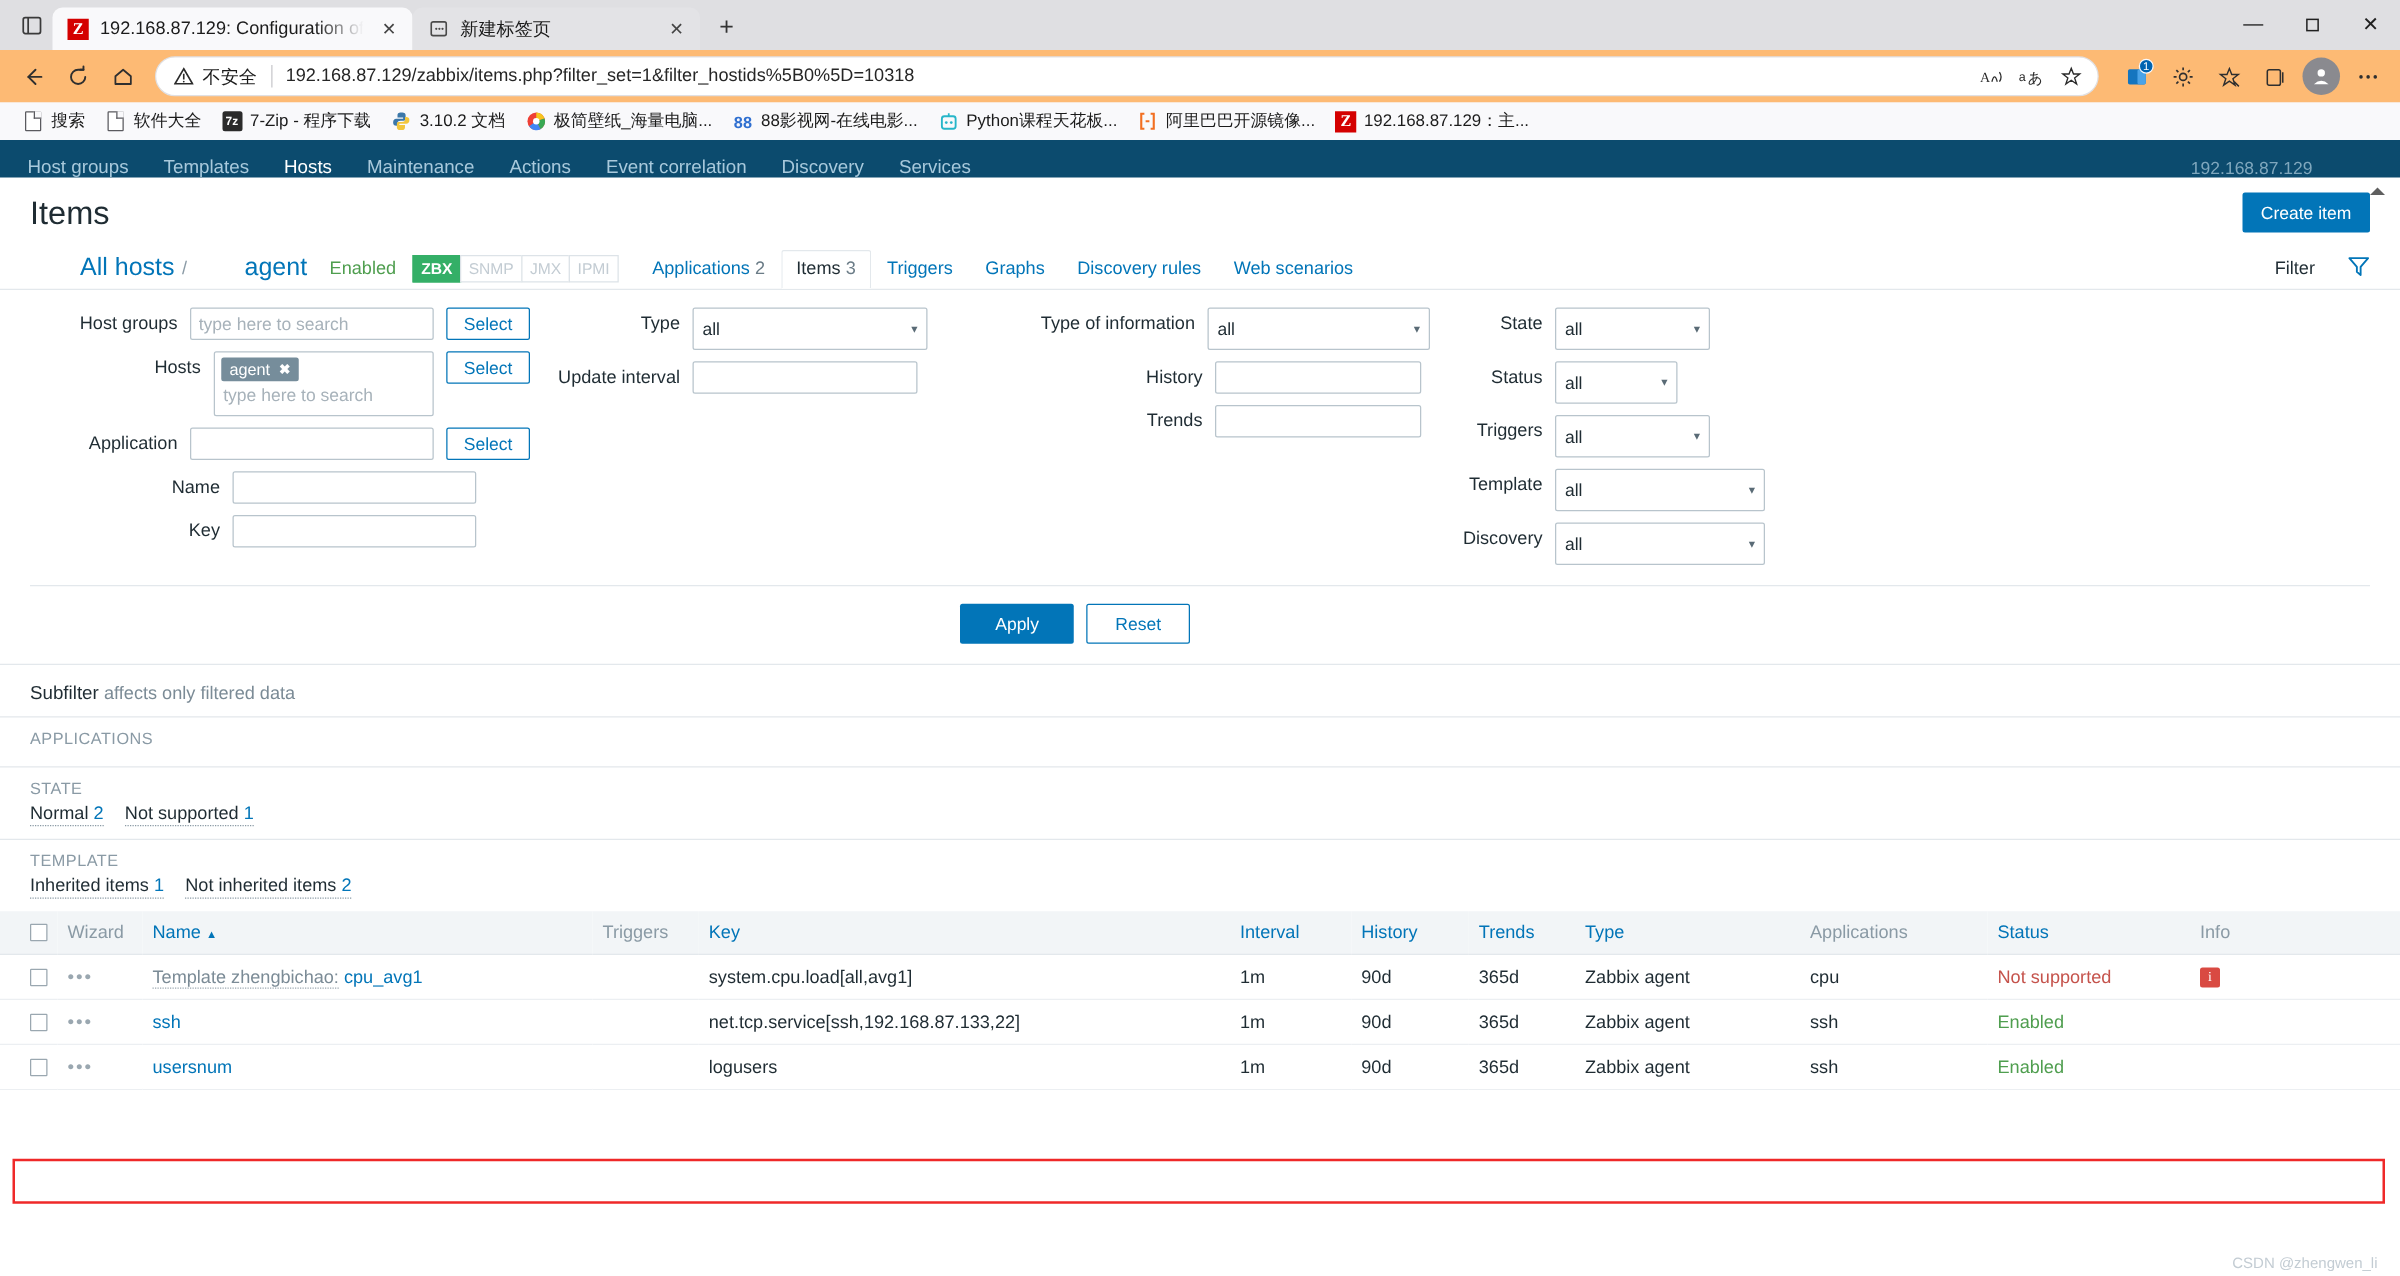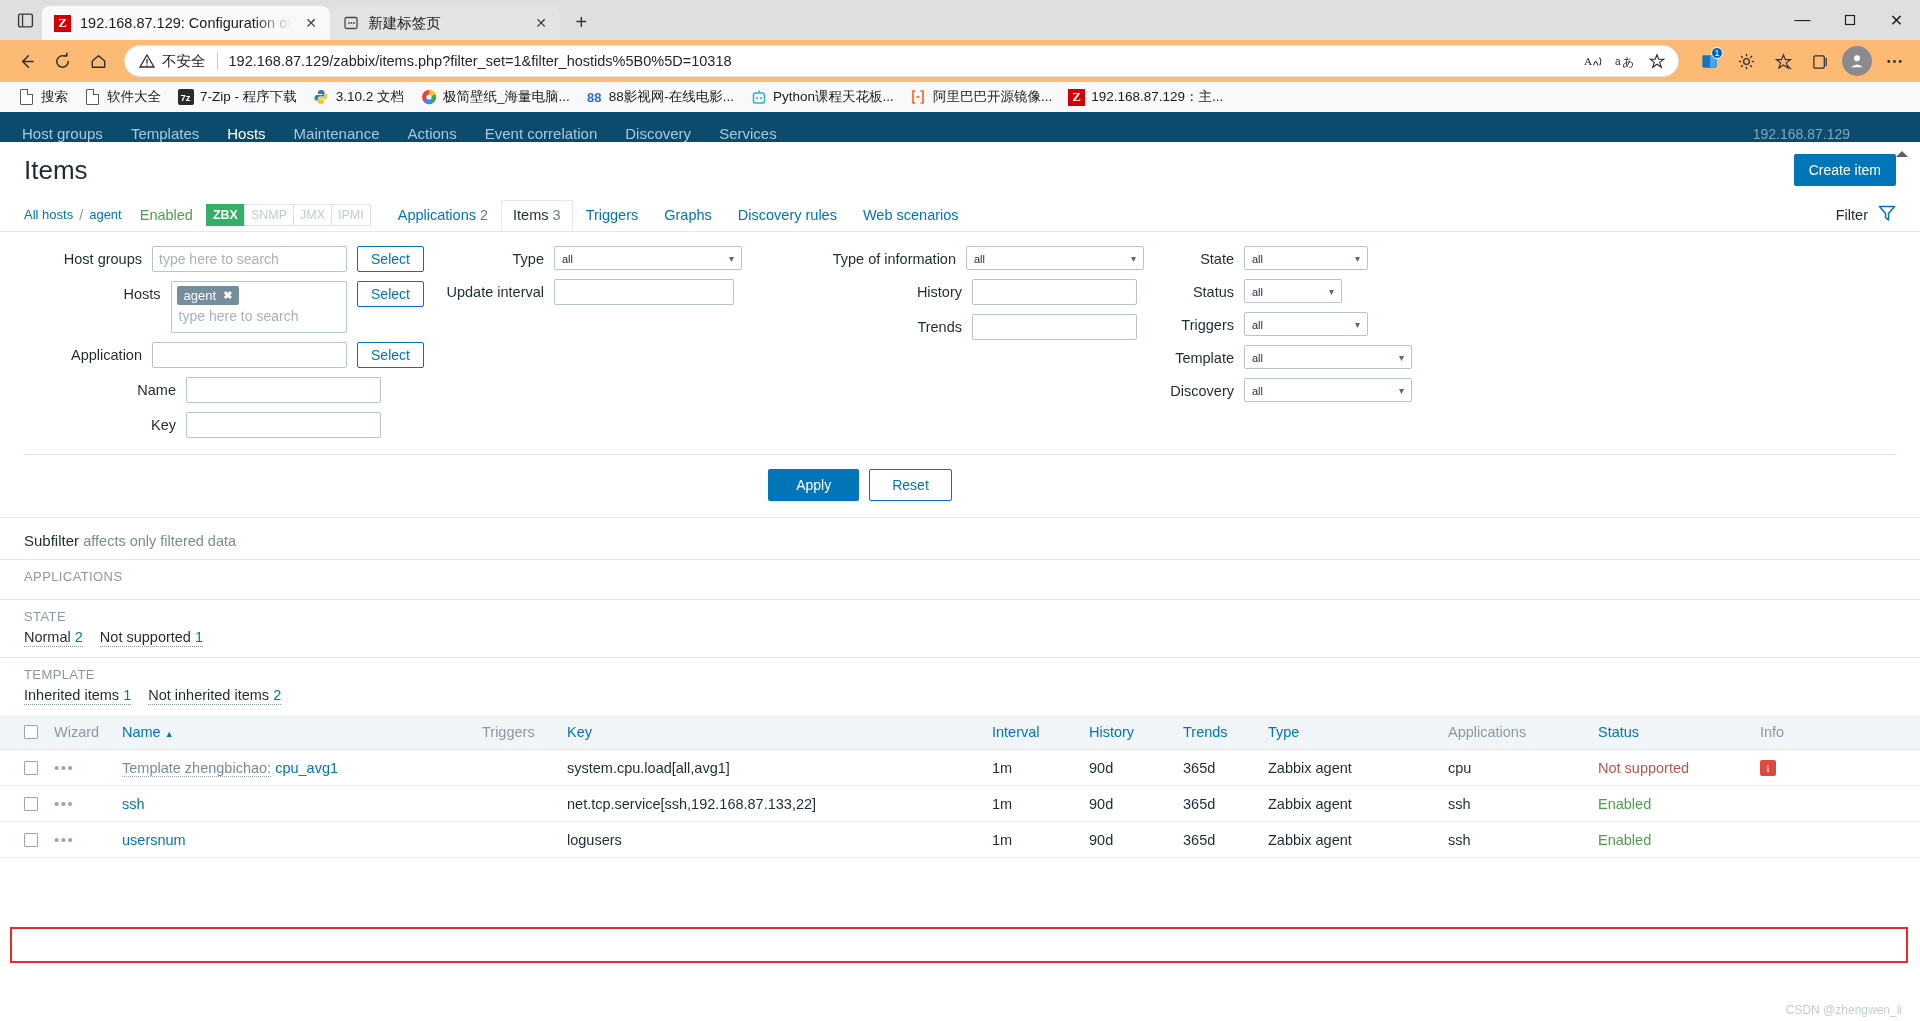--- a/index.html
+++ b/index.html
@@ -101,36 +101,36 @@
   .page-title { font-size: 26px; color:#1f2c33; font-weight: normal; }
   .btn-primary {
     background:#0275b8; color:#fff; border: none; border-radius: 2px;
     font-size: 14px; padding: 8px 15px; font-family:"Liberation Sans",sans-serif;
   }
 
   .tabs-row {
     display:flex; align-items:center; padding: 0 24px; height: 34px;
     border-bottom: 1px solid #e3e8ec; gap: 0; position: relative;
   }
-  .crumb { font-size: 13px; color:#0275b8; }
+  .crumb { font-size: 20px; color:#0275b8;margin-left:40px; }
   .crumb-sep { color:#8a9aa5; margin: 0 6px; font-size: 14.5px;}
   .crumb-status { font-size: 14.5px; color:#4f9e4f; margin-left: 18px; }
   .proto-group { display:flex; margin-left: 14px; }
   .proto {
     font-size: 12.5px; padding: 3px 6px; border: 1px solid #dde3e8; margin-left:-1px;
     color:#c3ccd3; background:#fff; line-height: 14px;
   }
   .proto.on { background:#34af67; color:#fff; border-color:#34af67; font-weight: bold; }
   .sub-tab { font-size: 14.5px; color:#0275b8; padding: 0 13px; }
   .sub-tab .cnt { color:#6b7c87; }
   .sub-tab.active {
     background:#fff; color:#1f2c33; border:1px solid #e3e8ec; border-bottom-color:#fff;
     padding: 6px 11px 7px; margin-bottom:-1px; border-radius: 2px 2px 0 0;
   }
-  .filter-label { margin-left:auto; display:flex; align-items:center; gap:10px; font-size:14.5px; color:#1f2c33; }
+  .filter-label { margin-left:auto; display:flex; align-items:center; gap:26px; font-size:14.5px; color:#1f2c33; }
 
   
   .filter-panel { background:#fff; padding: 14px 0 0; border-bottom: 1px solid #e3e8ec; }
   .filter-cols { display:flex; padding: 0 24px; }
   .fcol { display:flex; flex-direction:column; gap: 9px; }
   .fcol.c1 { width: 400px; }
   .fcol.c2 { width: 390px; }
   .fcol.c3 { width: 330px; }
   .fcol.c4 { width: 300px; }
   .frow { display:flex; align-items:flex-start; gap: 10px; }
@@ -157,22 +157,22 @@
     padding: 4px 5px; display:flex; flex-direction: column; gap: 3px;
   }
   .chip {
     align-self:flex-start; background:#768d9b; color:#fff; font-size: 13px;
     padding: 2px 7px; border-radius: 2px; display:flex; align-items:center; gap: 7px;
   }
   .chip .x { font-size: 11px; font-weight: bold; }
   .ms-placeholder { font-size: 14px; color:#a7b2ba; padding-left: 2px; }
   .sel-wrap { position: relative; display:inline-block; }
   .selbox {
-    height: 24px; border: 1px solid #b8c4cc; background:#fff; border-radius:2px;
-    font-size: 11px; color:#1f2c33; padding: 0 24px 0 7px; line-height: 24px;
+    height: 34px; border: 1px solid #b8c4cc; background:#fff; border-radius:2px;
+    font-size: 14px; color:#1f2c33; padding: 0 24px 0 7px; line-height: 24px;
     appearance: none; -webkit-appearance:none; font-family:"Liberation Sans",sans-serif;
   }
   .selbox.w188 { width: 188px; }
   .selbox.w178 { width: 178px; }
   .selbox.w168 { width: 168px; }
   .selbox.w124 { width: 124px; }
   .selbox.w98 { width: 98px; }
   .caret {
     position:absolute; right: 8px; top: 50%; transform: translateY(-50%);
     pointer-events:none; color:#5a6b76; font-size: 10px;

